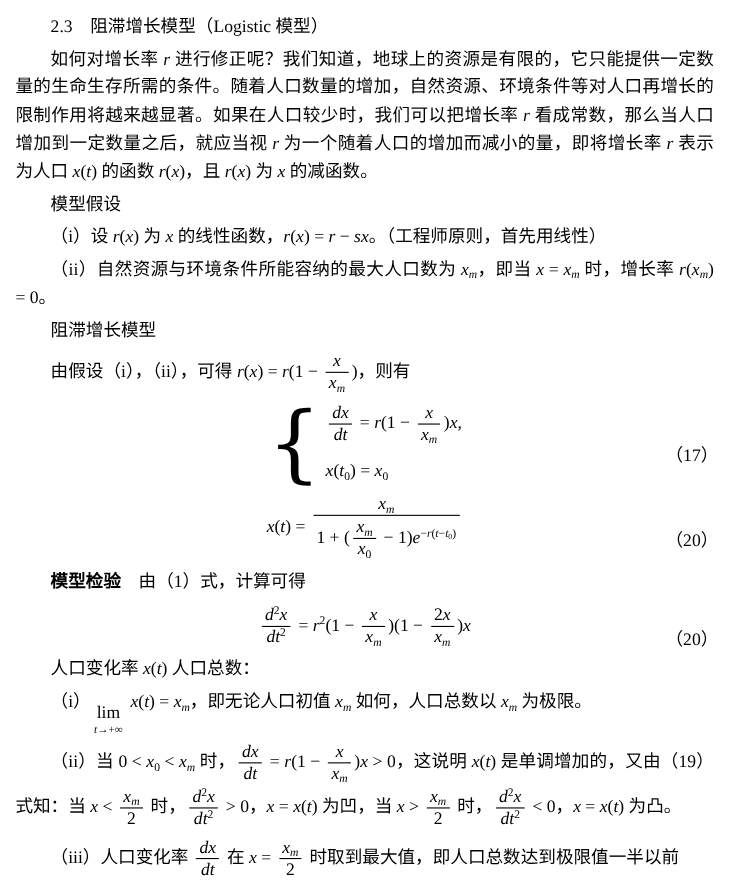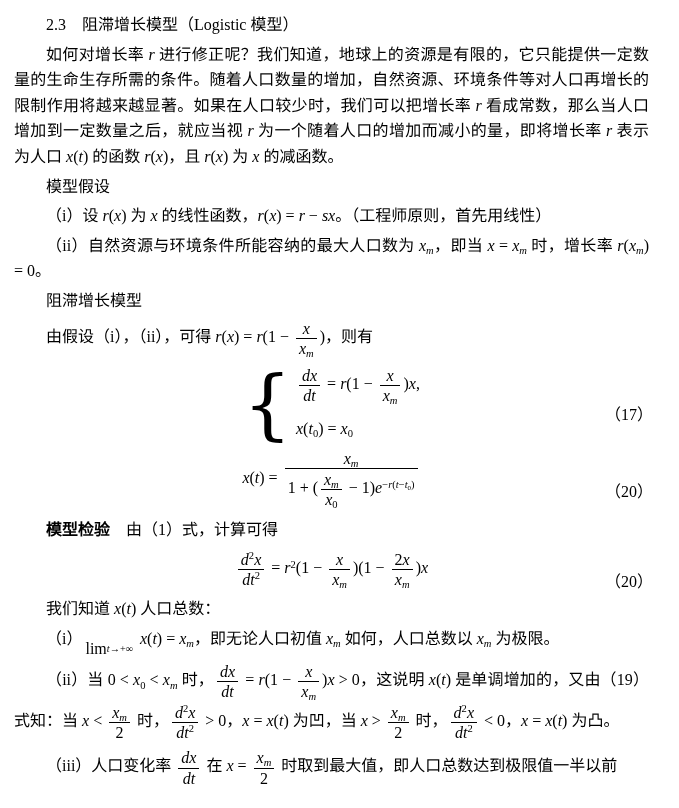--- a/index.html
+++ b/index.html
@@ -26,21 +26,21 @@
     vertical-align: middle;
     text-align: center;
     line-height: 1.2;
     margin: 1px 3px;
     text-indent: 0;
   }
   .fn, .fd { display: block; padding: 0 3px; }
   .fd { border-top: 1px solid #000; }
   .lim {
     display: inline-flex;
-    flex-direction: row;
+    flex-direction: column;
     align-items: center;
     line-height: 1;
     vertical-align: -0.6em;
     margin: 0 3px;
     text-indent: 0;
   }
   .limword { font-style: normal; }
   .limunder { font-size: 64%; margin-top: 2px; }
   .eq {
     position: relative;
@@ -95,20 +95,20 @@
     <span class="eq-num">（20）</span>
   </div>
 
   <p class="p ind"><span class="txt bold">模型检验</span><span class="txt">　由（1）式，计算可得</span></p>
 
   <div class="eq">
     <span class="eq-body"><span class="frac"><span class="fn"><span class="mr"><i class="mv">d</i></span><sup><span class="mr">2</span></sup><span class="mr"><i class="mv">x</i></span></span><span class="fd"><span class="mr"><i class="mv">dt</i></span><sup><span class="mr">2</span></sup></span></span><span class="mr"> = <i class="mv">r</i></span><sup><span class="mr">2</span></sup><span class="mr">(1 − </span><span class="frac"><span class="fn"><span class="mr"><i class="mv">x</i></span></span><span class="fd"><span class="mr"><i class="mv">x</i></span><sub><span class="mr"><i class="mv">m</i></span></sub></span></span><span class="mr">)(1 − </span><span class="frac"><span class="fn"><span class="mr">2<i class="mv">x</i></span></span><span class="fd"><span class="mr"><i class="mv">x</i></span><sub><span class="mr"><i class="mv">m</i></span></sub></span></span><span class="mr">)<i class="mv">x</i></span></span>
     <span class="eq-num">（20）</span>
   </div>
 
-  <p class="p ind"><span class="txt">我们知道 </span><span class="mr"><i class="mv">x</i>(<i class="mv">t</i>)</span><span class="txt"> 人口总数：</span></p>
+  <p class="p ind"><span class="txt">人口变化率 </span><span class="mr"><i class="mv">x</i>(<i class="mv">t</i>)</span><span class="txt"> 人口总数：</span></p>
   <p class="p ind"><span class="txt">（i）</span><span class="lim">
         <span class="limword">lim</span>
         <span class="limunder"><span class="mr"><i class="mv">t</i>→+∞</span></span>
       </span><span class="mr"> <i class="mv">x</i>(<i class="mv">t</i>) = <i class="mv">x</i></span><sub><span class="mr"><i class="mv">m</i></span></sub><span class="txt">，即无论人口初值 </span><span class="mr"><i class="mv">x</i></span><sub><span class="mr"><i class="mv">m</i></span></sub><span class="txt"> 如何，人口总数以 </span><span class="mr"><i class="mv">x</i></span><sub><span class="mr"><i class="mv">m</i></span></sub><span class="txt"> 为极限。</span></p>
   <p class="p ind"><span class="txt">（ii）当 </span><span class="mr">0 &lt; <i class="mv">x</i></span><sub><span class="mr">0</span></sub><span class="mr"> &lt; <i class="mv">x</i></span><sub><span class="mr"><i class="mv">m</i></span></sub><span class="txt"> 时，</span><span class="frac"><span class="fn"><span class="mr"><i class="mv">dx</i></span></span><span class="fd"><span class="mr"><i class="mv">dt</i></span></span></span><span class="mr"> = <i class="mv">r</i>(1 − </span><span class="frac"><span class="fn"><span class="mr"><i class="mv">x</i></span></span><span class="fd"><span class="mr"><i class="mv">x</i></span><sub><span class="mr"><i class="mv">m</i></span></sub></span></span><span class="mr">)<i class="mv">x</i> &gt; 0</span><span class="txt">，这说明 </span><span class="mr"><i class="mv">x</i>(<i class="mv">t</i>)</span><span class="txt"> 是单调增加的，又由（19）式知：当 </span><span class="mr"><i class="mv">x</i> &lt; </span><span class="frac"><span class="fn"><span class="mr"><i class="mv">x</i></span><sub><span class="mr"><i class="mv">m</i></span></sub></span><span class="fd"><span class="mr">2</span></span></span><span class="txt"> 时，</span><span class="frac"><span class="fn"><span class="mr"><i class="mv">d</i></span><sup><span class="mr">2</span></sup><span class="mr"><i class="mv">x</i></span></span><span class="fd"><span class="mr"><i class="mv">dt</i></span><sup><span class="mr">2</span></sup></span></span><span class="mr"> &gt; 0</span><span class="txt">，</span><span class="mr"><i class="mv">x</i> = <i class="mv">x</i>(<i class="mv">t</i>)</span><span class="txt"> 为凹，当 </span><span class="mr"><i class="mv">x</i> &gt; </span><span class="frac"><span class="fn"><span class="mr"><i class="mv">x</i></span><sub><span class="mr"><i class="mv">m</i></span></sub></span><span class="fd"><span class="mr">2</span></span></span><span class="txt"> 时，</span><span class="frac"><span class="fn"><span class="mr"><i class="mv">d</i></span><sup><span class="mr">2</span></sup><span class="mr"><i class="mv">x</i></span></span><span class="fd"><span class="mr"><i class="mv">dt</i></span><sup><span class="mr">2</span></sup></span></span><span class="mr"> &lt; 0</span><span class="txt">，</span><span class="mr"><i class="mv">x</i> = <i class="mv">x</i>(<i class="mv">t</i>)</span><span class="txt"> 为凸。</span></p>
   <p class="p ind"><span class="txt">（iii）人口变化率 </span><span class="frac"><span class="fn"><span class="mr"><i class="mv">dx</i></span></span><span class="fd"><span class="mr"><i class="mv">dt</i></span></span></span><span class="txt"> 在 </span><span class="mr"><i class="mv">x</i> = </span><span class="frac"><span class="fn"><span class="mr"><i class="mv">x</i></span><sub><span class="mr"><i class="mv">m</i></span></sub></span><span class="fd"><span class="mr">2</span></span></span><span class="txt"> 时取到最大值，即人口总数达到极限值一半以前</span></p>
 </div>
 
 </body></html>

